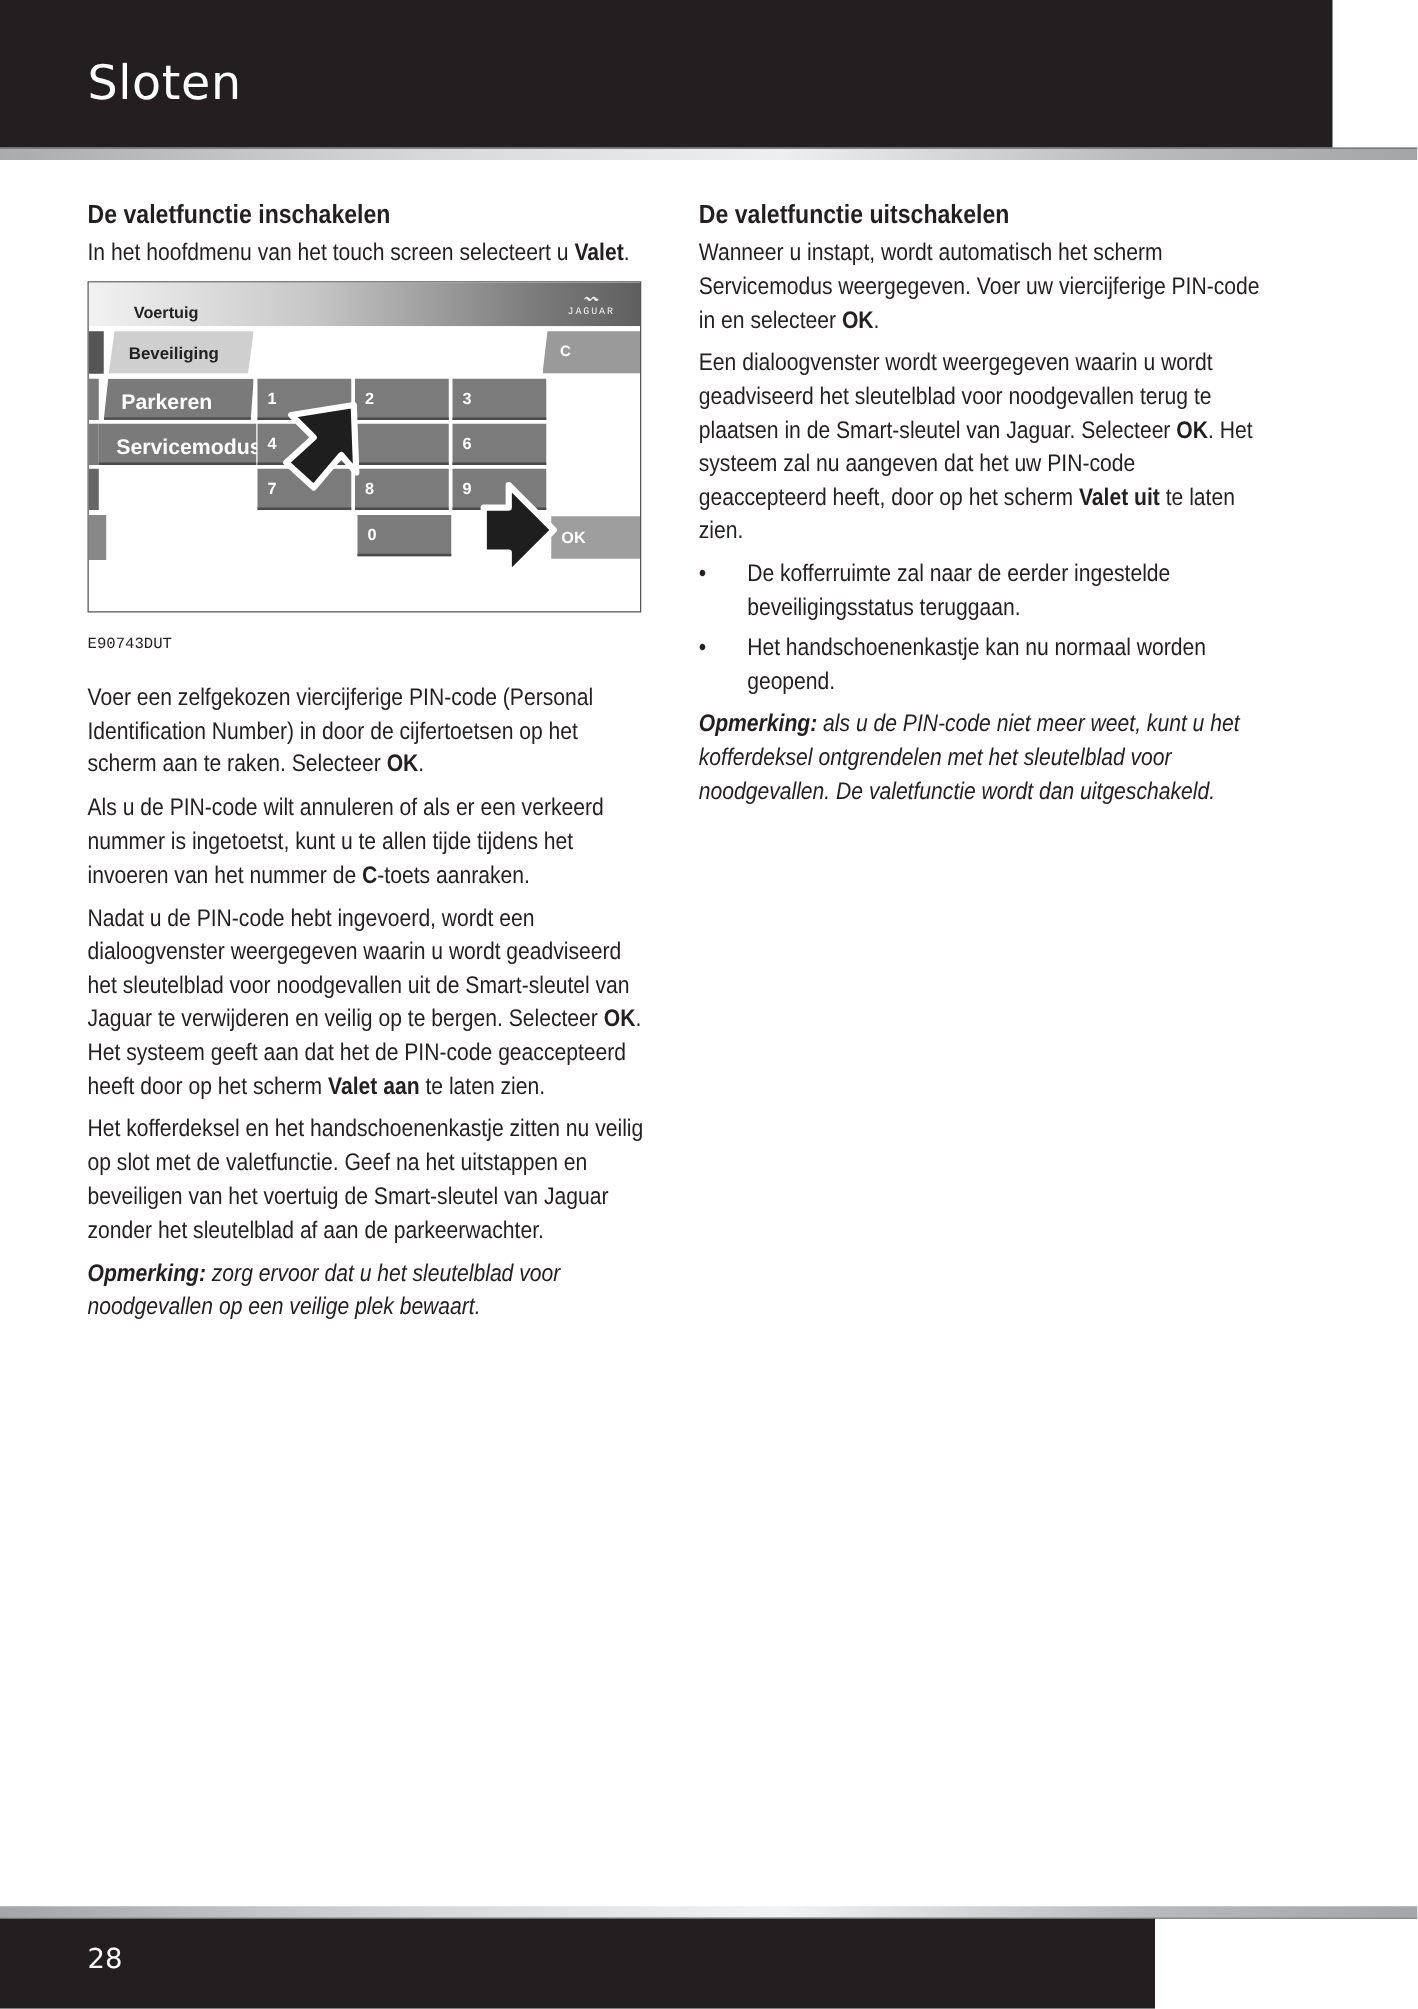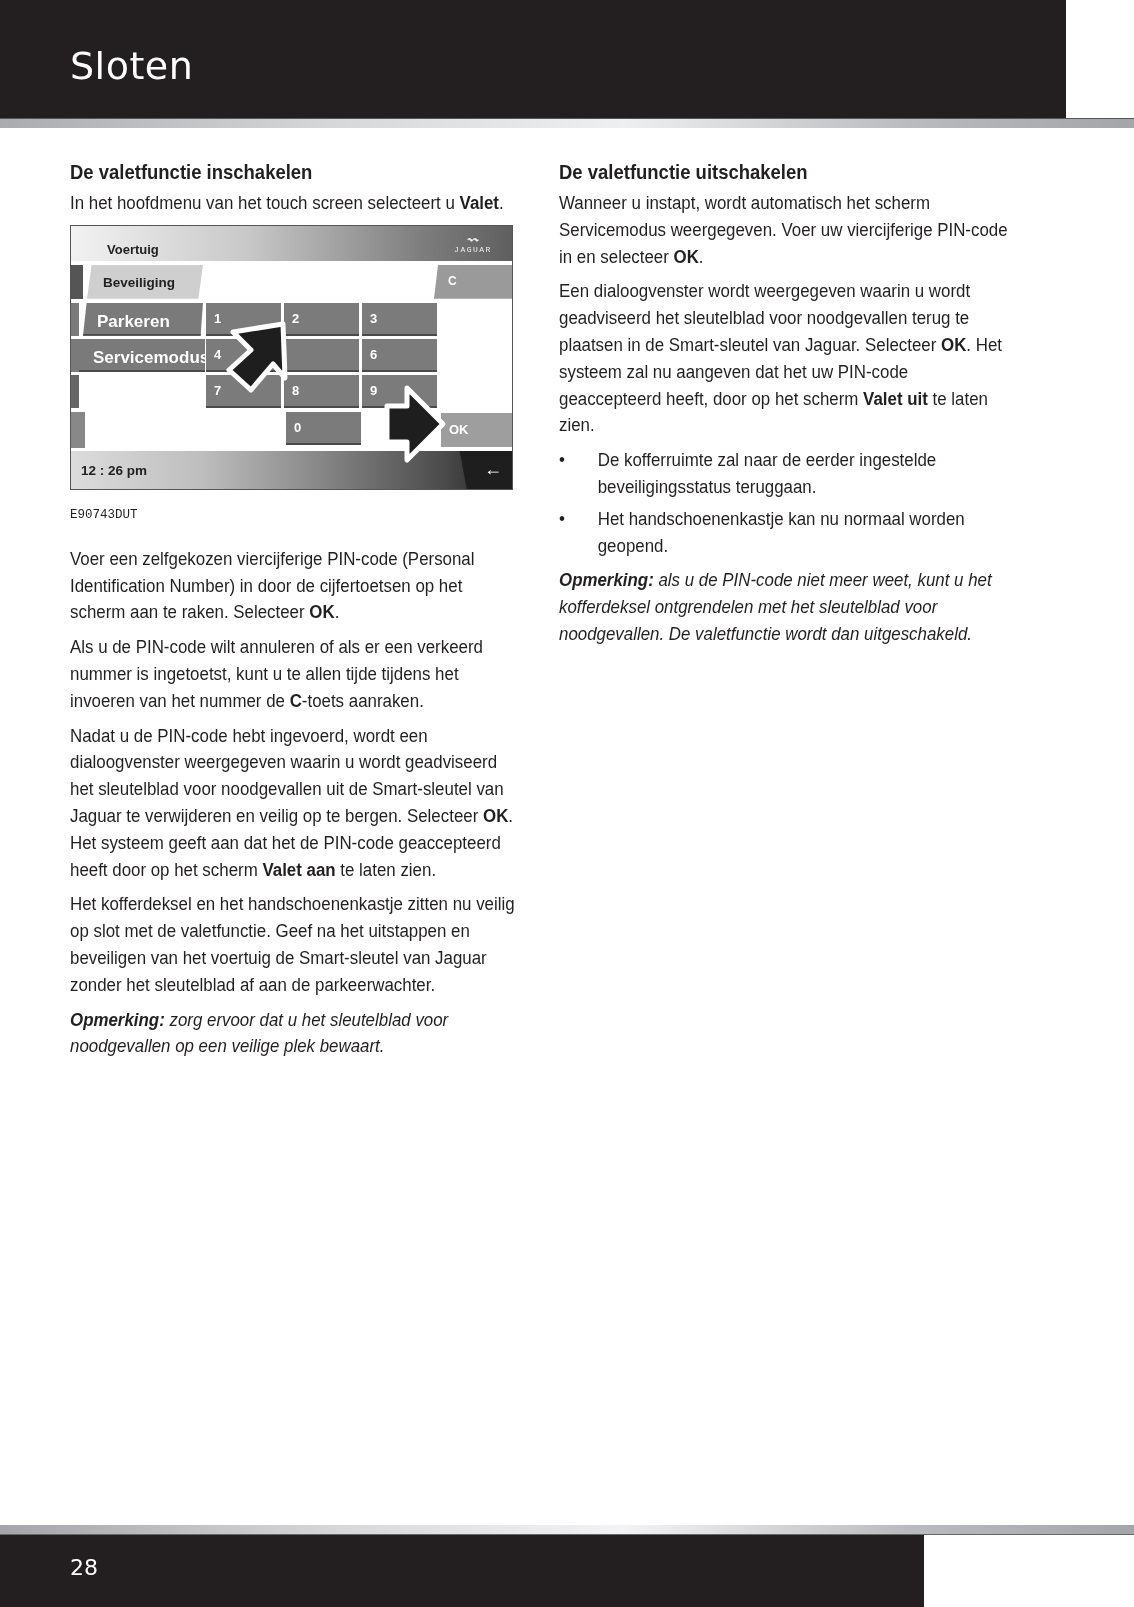--- a/index.html
+++ b/index.html
@@ -141,26 +141,20 @@
         <span>9</span>
       </div>
     <div class="key" style="left:215px;top:186px;">
         <span>0</span>
       </div>
 
     <div class="ok-btn">
         <span>OK</span>
       </div>
 
-    <div class="scr-bottombar">
-      <span class="clock">12 : 26 pm</span>
-      <div class="back-btn">
-          <span>←</span>
-        </div>
-    </div>
 
     <svg class="arrow" style="left:150px;top:92px;" width="80" height="80" viewBox="0 0 80 80">
       <polygon points="12,14 62,6 64,60 52,46 30,72 8,52 30,32" fill="#1e1e1e" stroke="#ffffff" stroke-width="5" stroke-linejoin="round"></polygon>
     </svg>
     <svg class="arrow" style="left:310px;top:158px;" width="70" height="80" viewBox="0 0 70 80">
       <polygon points="6,22 26,22 26,4 62,40 26,76 26,58 6,58" fill="#1e1e1e" stroke="#ffffff" stroke-width="5" stroke-linejoin="round"></polygon>
     </svg>
   </div>
   <div class="figure-caption">E90743DUT</div>
 

